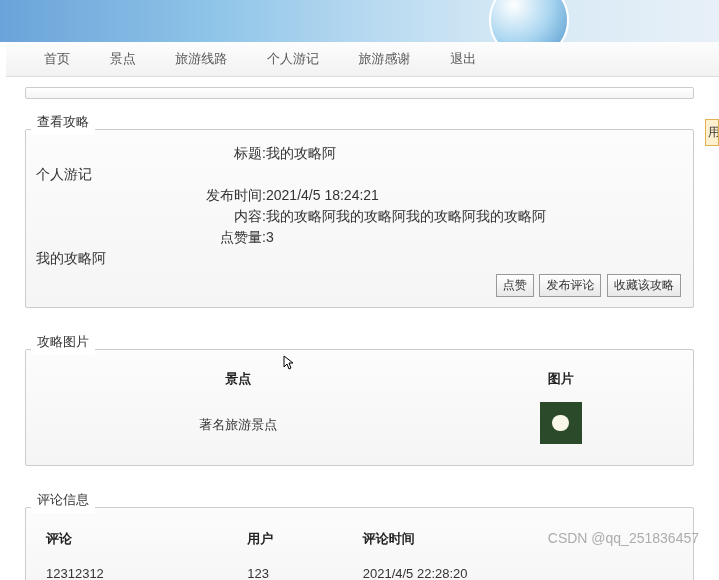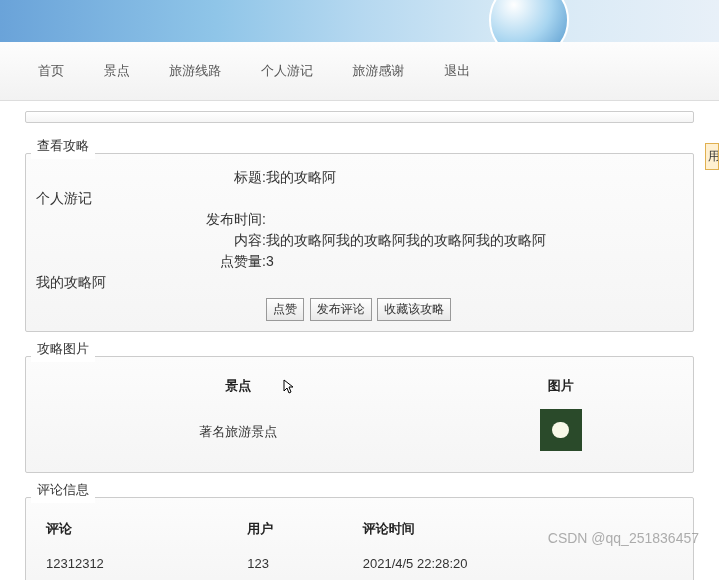--- a/index.html
+++ b/index.html
@@ -18,42 +18,43 @@
       width: 80px;
       height: 80px;
       border-radius: 50%;
       background: radial-gradient(circle at 30% 30%, #fff, #a8d5f0, #4a90c8);
       border: 2px solid #fff;
     }
     
     .nav {
       background: linear-gradient(to bottom, #fdfdfd, #f2f2f2);
       border-bottom: 1px solid #ddd;
-      padding: 12px 20px;
+      padding: 0 20px;
+      margin-left: 6px;
     }
     .nav-item {
       display: inline-block;
       padding: 8px 18px;
       color: #555;
       cursor: pointer;
       font-size: 13px;
     }
     
     .spacer-bar {
       margin: 10px 25px 0 25px;
       height: 12px;
       border: 1px solid #ccc;
       background: linear-gradient(to bottom, #fff, #f5f5f5);
       border-radius: 2px;
     }
     
     .content { padding: 10px 25px; position: relative; }
     
     .section {
-      margin-bottom: 4px;
+      margin-bottom: 21px;
     }
     .section-title {
       font-size: 13px;
       color: #333;
       padding: 4px 6px;
       background: #fff;
       position: relative;
       z-index: 2;
       display: inline-block;
       margin-left: 6px;
@@ -74,21 +75,21 @@
     .detail-label {
       width: 230px;
       text-align: right;
       color: #333;
     }
     .detail-value {
       color: #333;
       padding-left: 0;
     }
     
-    .btn-row { text-align: left; padding-left: 230px; margin-top: 6px; }
+    .btn-row { text-align: right; padding-left: 230px; margin-top: 6px; }
     .btn {
       display: inline-block;
       border: 1px solid #999;
       background: linear-gradient(to bottom, #fff, #e8e8e8);
       padding: 2px 6px;
       font-size: 12px;
       cursor: pointer;
       margin-right: 2px;
     }
     
@@ -188,20 +189,21 @@
     <div class="section-box">
       <div class="detail-row">
           <div class="detail-label">标题:</div>
           <div class="detail-value">我的攻略阿</div>
         </div>
       <div class="detail-row">
           <div class="detail-value">个人游记</div>
         </div>
       <div class="detail-row">
           <div class="detail-label">发布时间:</div>
+          <div class="detail-value">2021/4/5 18:24:21</div>
         </div>
       <div class="detail-row">
           <div class="detail-label">内容:</div>
           <div class="detail-value">我的攻略阿我的攻略阿我的攻略阿我的攻略阿</div>
         </div>
       <div class="detail-row">
           <div class="detail-label">点赞量:</div>
           <div class="detail-value">3</div>
         </div>
       <div class="detail-row">

